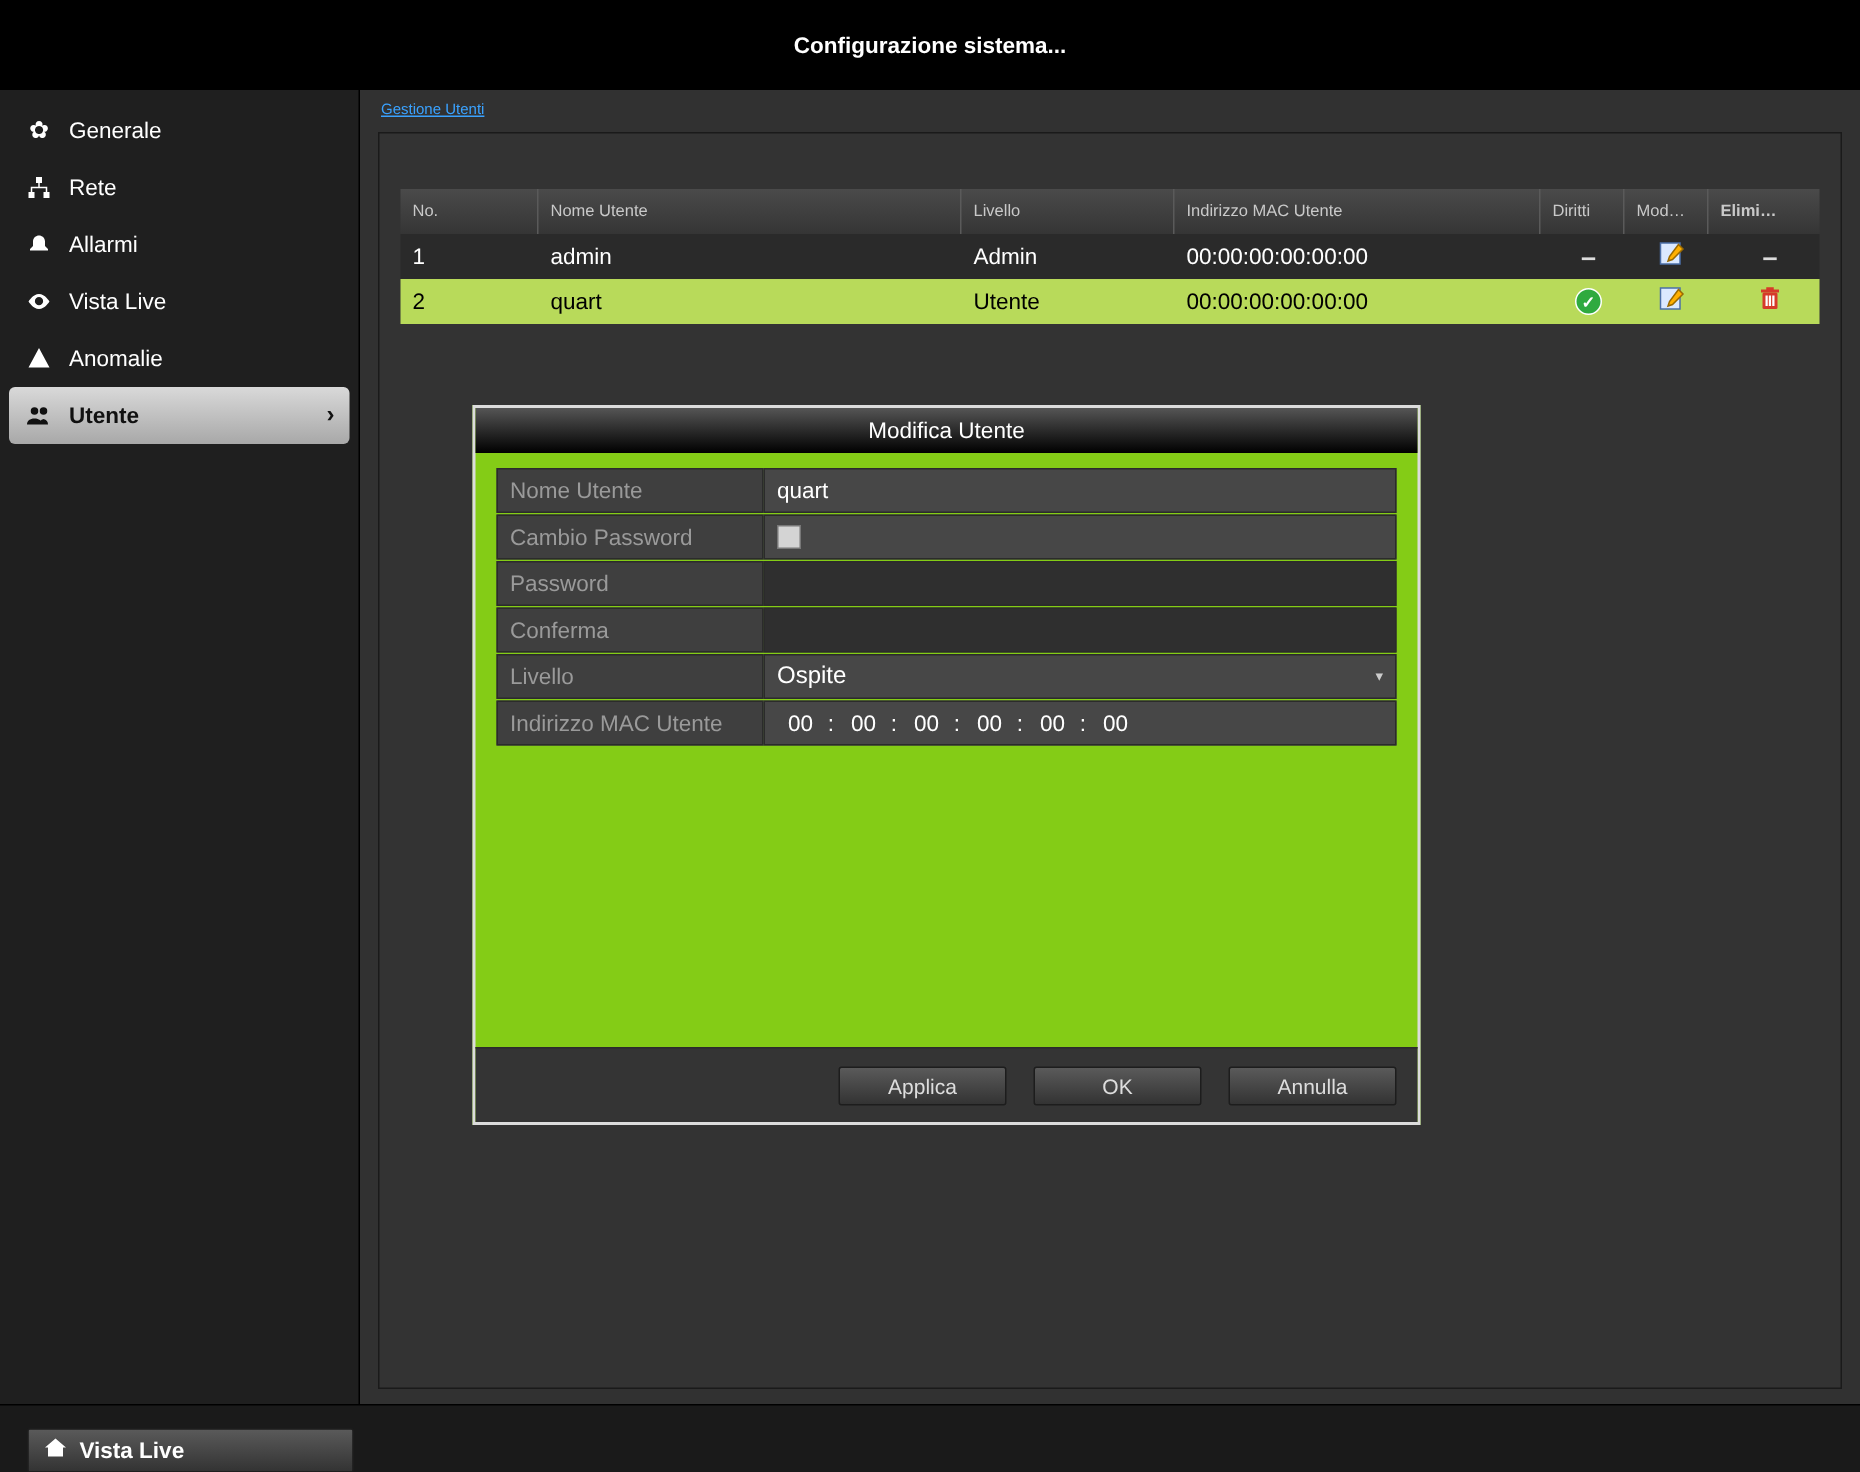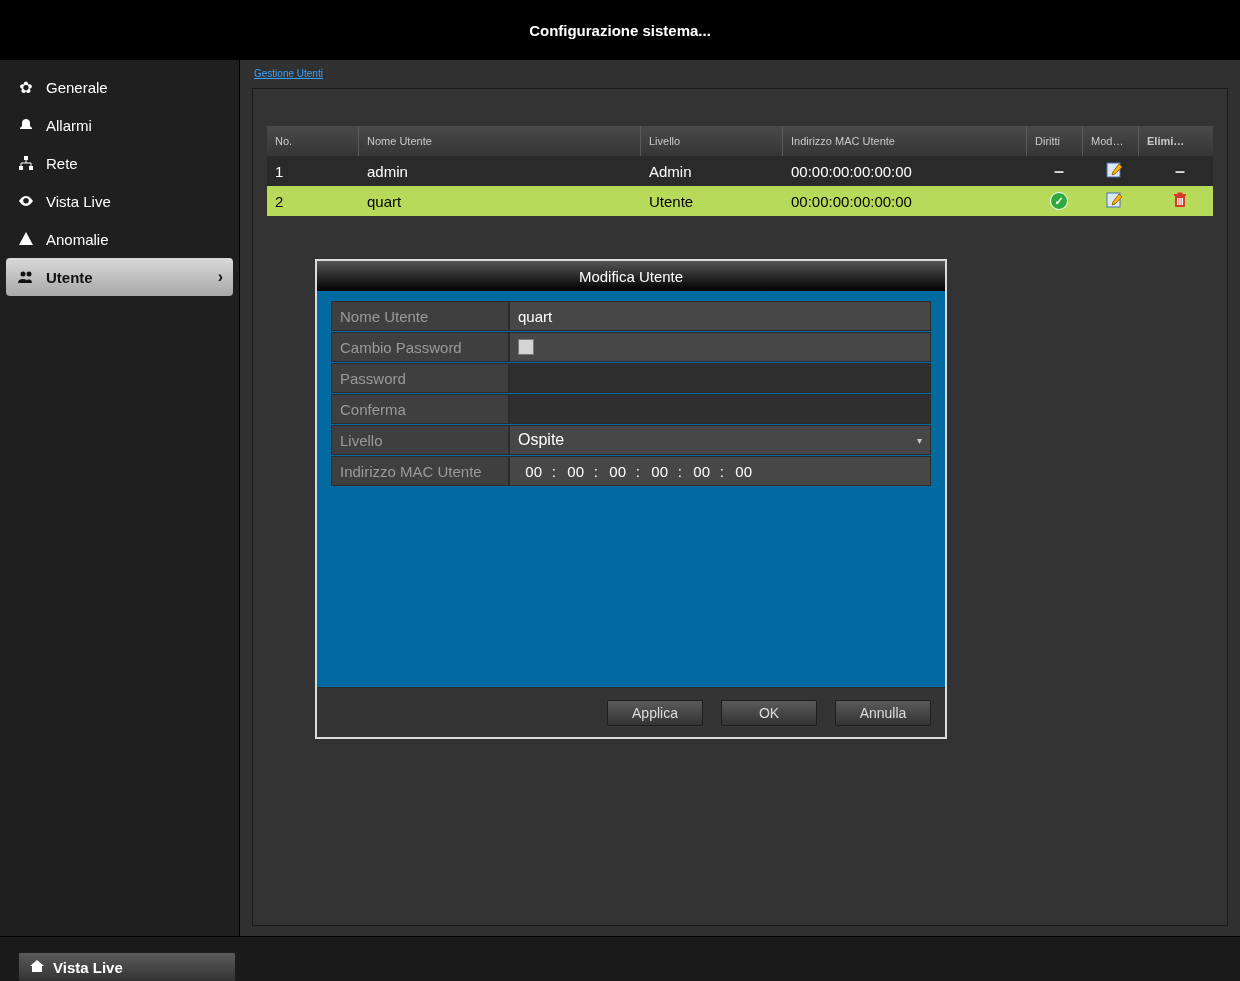--- a/index.html
+++ b/index.html
@@ -127,25 +127,25 @@
     width:18px; height:18px; border-radius:50%;
     background:#2faa3f; display:inline-flex;
     align-items:center; justify-content:center;
     border:1px solid #fff; color:#fff; font-size:11px; font-weight:bold;
   }
   .trash svg { width:18px; height:18px; }
 
   
   .modal {
     position: absolute;
-    top: 170px;
+    top: 181px;
     left: 62px;
     width: 632px;
     height: 480px;
-    background:#0369a1;
+    background:#84cc16;
     border: 2px solid #dcdcdc;
     display:flex;
     flex-direction:column;
   }
   .modal-title {
     height: 30px;
     background: linear-gradient(#555,#000);
     display:flex;
     align-items:center;
     justify-content:center;
@@ -196,21 +196,21 @@
     height: 50px;
     display:flex;
     align-items:center;
     justify-content:flex-end;
     gap: 18px;
     padding: 0 14px;
     border-top:1px solid #2b2b2b;
     background:#343434;
   }
   .btn {
-    width: 96px;
+    width: 112px;
     height: 26px;
     background: linear-gradient(#5a5a5a,#333);
     border:1px solid #1d1d1d;
     color:#ddd;
     font-size:14px;
     display:inline-flex;
     align-items:center;
     justify-content:center;
     cursor:pointer;
     border-radius:2px;
@@ -253,43 +253,43 @@
 <body>
 
 <div class="titlebar">Configurazione sistema...</div>
 
 <div class="main">
 
   <div class="sidebar">
     <div class="side-item">
       <span class="icon">✿</span>
       <span>Generale</span>
-    </div>
-    <div class="side-item">
-      <span class="icon">
-        <svg viewBox="0 0 16 16" width="16" height="16" fill="#fff">
-            <path d="M8 2c-2 0-4 1.5-4 4v3l-2 2v1h12v-1l-2-2V6c0-2.5-2-4-4-4z"></path>
-          </svg>
-      </span>
-      <span>Allarmi</span>
     </div>
     <div class="side-item">
       <span class="icon">
         <svg viewBox="0 0 16 16" width="16" height="16" fill="#fff">
             <rect x="6" y="1" width="4" height="4"></rect>
             <rect x="1" y="11" width="4" height="4"></rect>
             <rect x="11" y="11" width="4" height="4"></rect>
             <path d="M8 5v3H3v3M8 8h5v3" stroke="#fff" fill="none"></path>
           </svg>
       </span>
       <span>Rete</span>
     </div>
     <div class="side-item">
       <span class="icon">
         <svg viewBox="0 0 16 16" width="16" height="16" fill="#fff">
+            <path d="M8 2c-2 0-4 1.5-4 4v3l-2 2v1h12v-1l-2-2V6c0-2.5-2-4-4-4z"></path>
+          </svg>
+      </span>
+      <span>Allarmi</span>
+    </div>
+    <div class="side-item">
+      <span class="icon">
+        <svg viewBox="0 0 16 16" width="16" height="16" fill="#fff">
             <path d="M8 3C4 3 1 8 1 8s3 5 7 5 7-5 7-5-3-5-7-5zm0 7.5A2.5 2.5 0 118 5a2.5 2.5 0 010 5.5z"></path>
           </svg>
       </span>
       <span>Vista Live</span>
     </div>
     <div class="side-item">
       <span class="icon">
         <svg viewBox="0 0 16 16" width="16" height="16" fill="#fff">
             <path d="M8 1l7 13H1L8 1zm-.8 5h1.6v4H7.2V6zm0 5h1.6v1.6H7.2V11z"></path>
           </svg>

